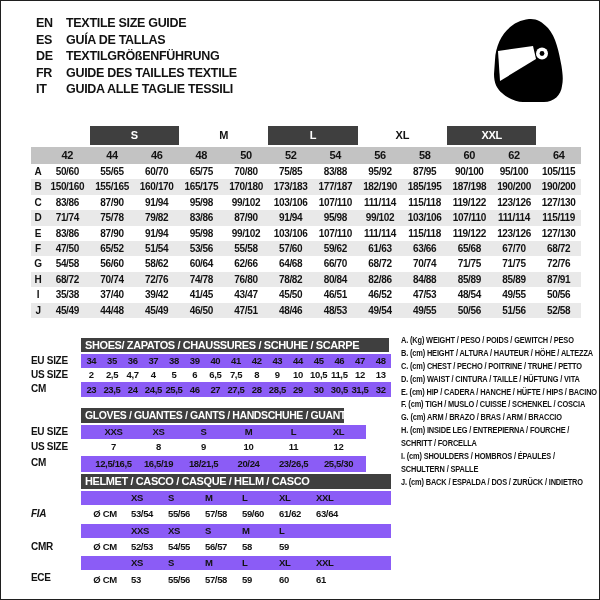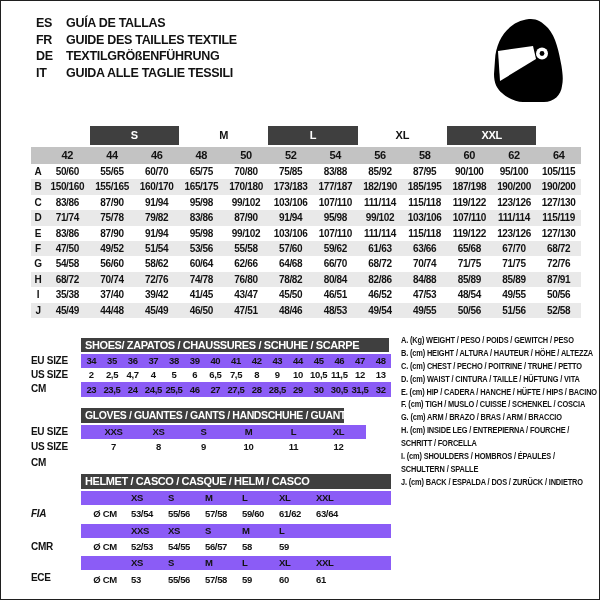--- a/index.html
+++ b/index.html
@@ -52,30 +52,34 @@
   .legend-line{height:12.9px;line-height:12.9px;font-weight:bold;font-size:9.5px;letter-spacing:-0.2px;
                white-space:nowrap;transform:scaleX(0.78);transform-origin:0 50%;}
 </style>
 </head>
 <body>
 
 <div class="page">
 
   <div class="langs" id="langs">
       <div class="lang-row">
+        <span class="lang-code">EN</span>
+        <span class="lang-title">TEXTILE SIZE GUIDE</span>
+      </div>
+      <div class="lang-row">
         <span class="lang-code">ES</span>
         <span class="lang-title">GUÍA DE TALLAS</span>
+      </div>
+      <div class="lang-row">
+        <span class="lang-code">DE</span>
+        <span class="lang-title">TEXTILGRÖßENFÜHRUNG</span>
       </div>
       <div class="lang-row">
         <span class="lang-code">FR</span>
         <span class="lang-title">GUIDE DES TAILLES TEXTILE</span>
-      </div>
-      <div class="lang-row">
-        <span class="lang-code">DE</span>
-        <span class="lang-title">TEXTILGRÖßENFÜHRUNG</span>
       </div>
       <div class="lang-row">
         <span class="lang-code">IT</span>
         <span class="lang-title">GUIDA ALLE TAGLIE TESSILI</span>
       </div>
     </div>
 
   <svg class="helmet-svg" width="72" height="86" viewBox="0 0 72 86" aria-hidden="true">
     <path d="M37 1 C 18 3 4 20 3 42 L 2 56 C 2 65 5 71 10 75 C 15 80 24 84 31 84 L 52 84 C 62 84 69 77 70 68 C 71.5 61 70.5 55 69.5 48 C 67 34 64 19 56 10 C 50 3.5 44 0.3 37 1 Z" fill="#000"></path>
     <polygon points="6,33 41,28 44,41 8,63" fill="#fff"></polygon>
@@ -108,21 +112,21 @@
       </div>
       <div class="tgrid trow" style="top: 38px;">
         <div class="tc">A</div>
         <div class="tc">50/60</div>
         <div class="tc">55/65</div>
         <div class="tc">60/70</div>
         <div class="tc">65/75</div>
         <div class="tc">70/80</div>
         <div class="tc">75/85</div>
         <div class="tc">83/88</div>
-        <div class="tc">85/92</div>
+        <div class="tc">95/92</div>
         <div class="tc">87/95</div>
         <div class="tc">90/100</div>
         <div class="tc">95/100</div>
         <div class="tc">105/115</div>
       </div>
       <div class="tgrid trow stripe" style="top: 53.4px;">
         <div class="tc">B</div>
         <div class="tc">150/160</div>
         <div class="tc">155/165</div>
         <div class="tc">160/170</div>
@@ -177,21 +181,21 @@
         <div class="tc">107/110</div>
         <div class="tc">111/114</div>
         <div class="tc">115/118</div>
         <div class="tc">119/122</div>
         <div class="tc">123/126</div>
         <div class="tc">127/130</div>
       </div>
       <div class="tgrid trow stripe" style="top: 115px;">
         <div class="tc">F</div>
         <div class="tc">47/50</div>
-        <div class="tc">49/52</div>
+        <div class="tc">65/52</div>
         <div class="tc">51/54</div>
         <div class="tc">53/56</div>
         <div class="tc">55/58</div>
         <div class="tc">57/60</div>
         <div class="tc">59/62</div>
         <div class="tc">61/63</div>
         <div class="tc">63/66</div>
         <div class="tc">65/68</div>
         <div class="tc">67/70</div>
         <div class="tc">68/72</div>
@@ -331,20 +335,29 @@
       <div class="srow" style="top: 32px; height: 14px; line-height: 14px;">
         <div class="scell"></div>
         <div class="scell">7</div>
         <div class="scell">8</div>
         <div class="scell">9</div>
         <div class="scell">10</div>
         <div class="scell">11</div>
         <div class="scell">12</div>
       </div>
       <div class="side-label" style="top: 32px;">US SIZE</div>
+      <div class="srow gray" style="top: 48px; height: 16px; line-height: 16px;">
+        <div class="scell"></div>
+        <div class="scell">12,5/16,5</div>
+        <div class="scell">16,5/19</div>
+        <div class="scell">18/21,5</div>
+        <div class="scell">20/24</div>
+        <div class="scell">23/26,5</div>
+        <div class="scell">25,5/30</div>
+      </div>
       <div class="side-label" style="top: 48px;">CM</div>
     </div>
 
   <div class="wrap" id="helmet-table">
     <div class="bar">HELMET / CASCO / CASQUE / HELM / CASCO</div>
   <div class="srow gray" style="top: 17px;">
         <div class="scell unit"></div>
         <div class="scell">XS</div>
         <div class="scell">S</div>
         <div class="scell">M</div>

